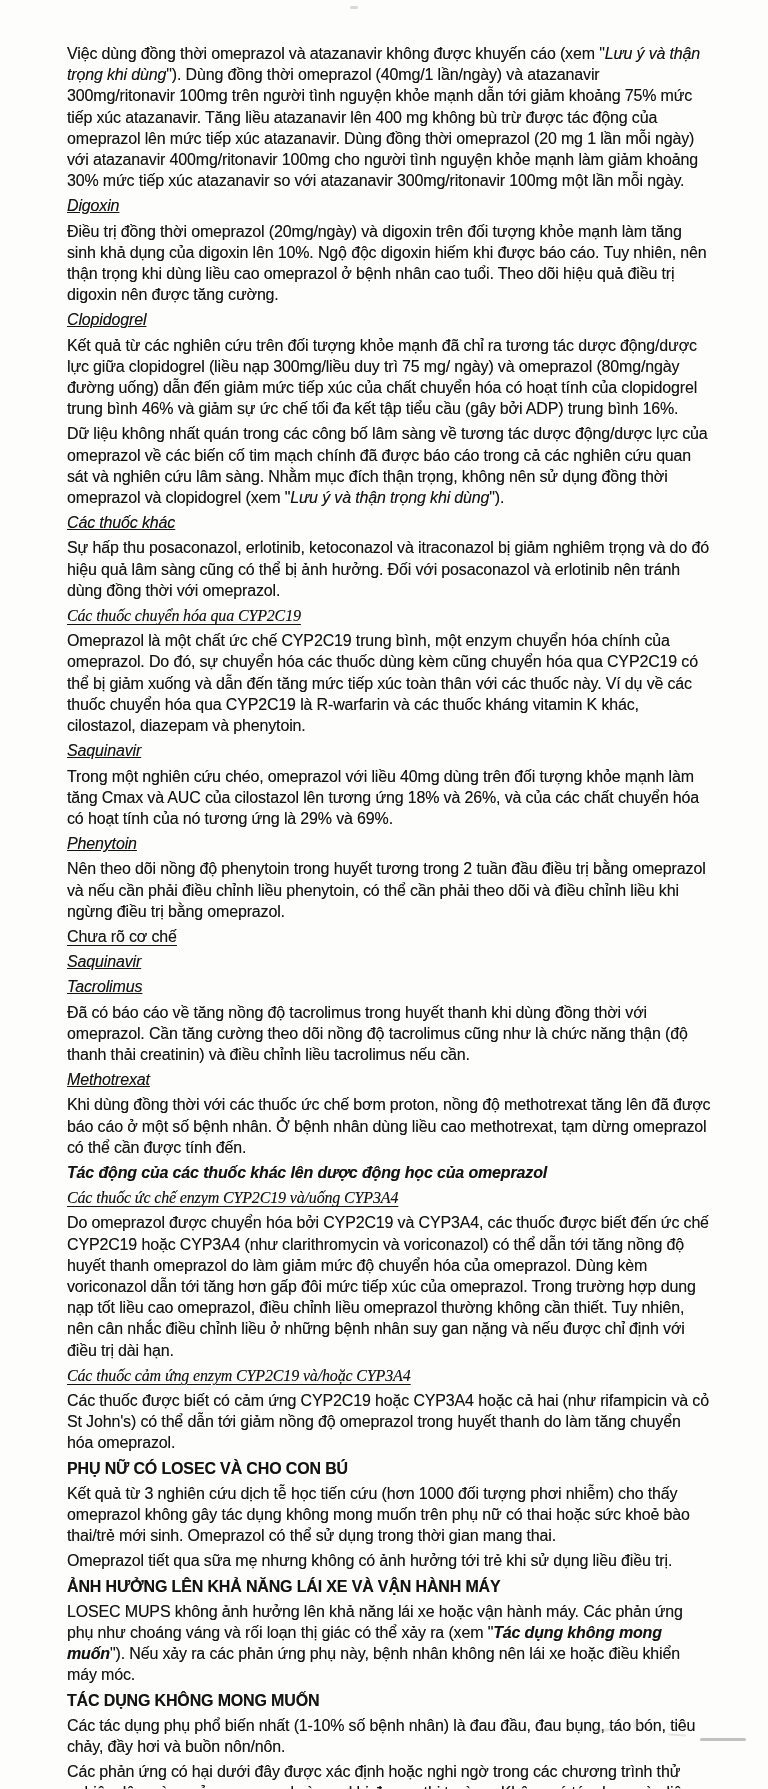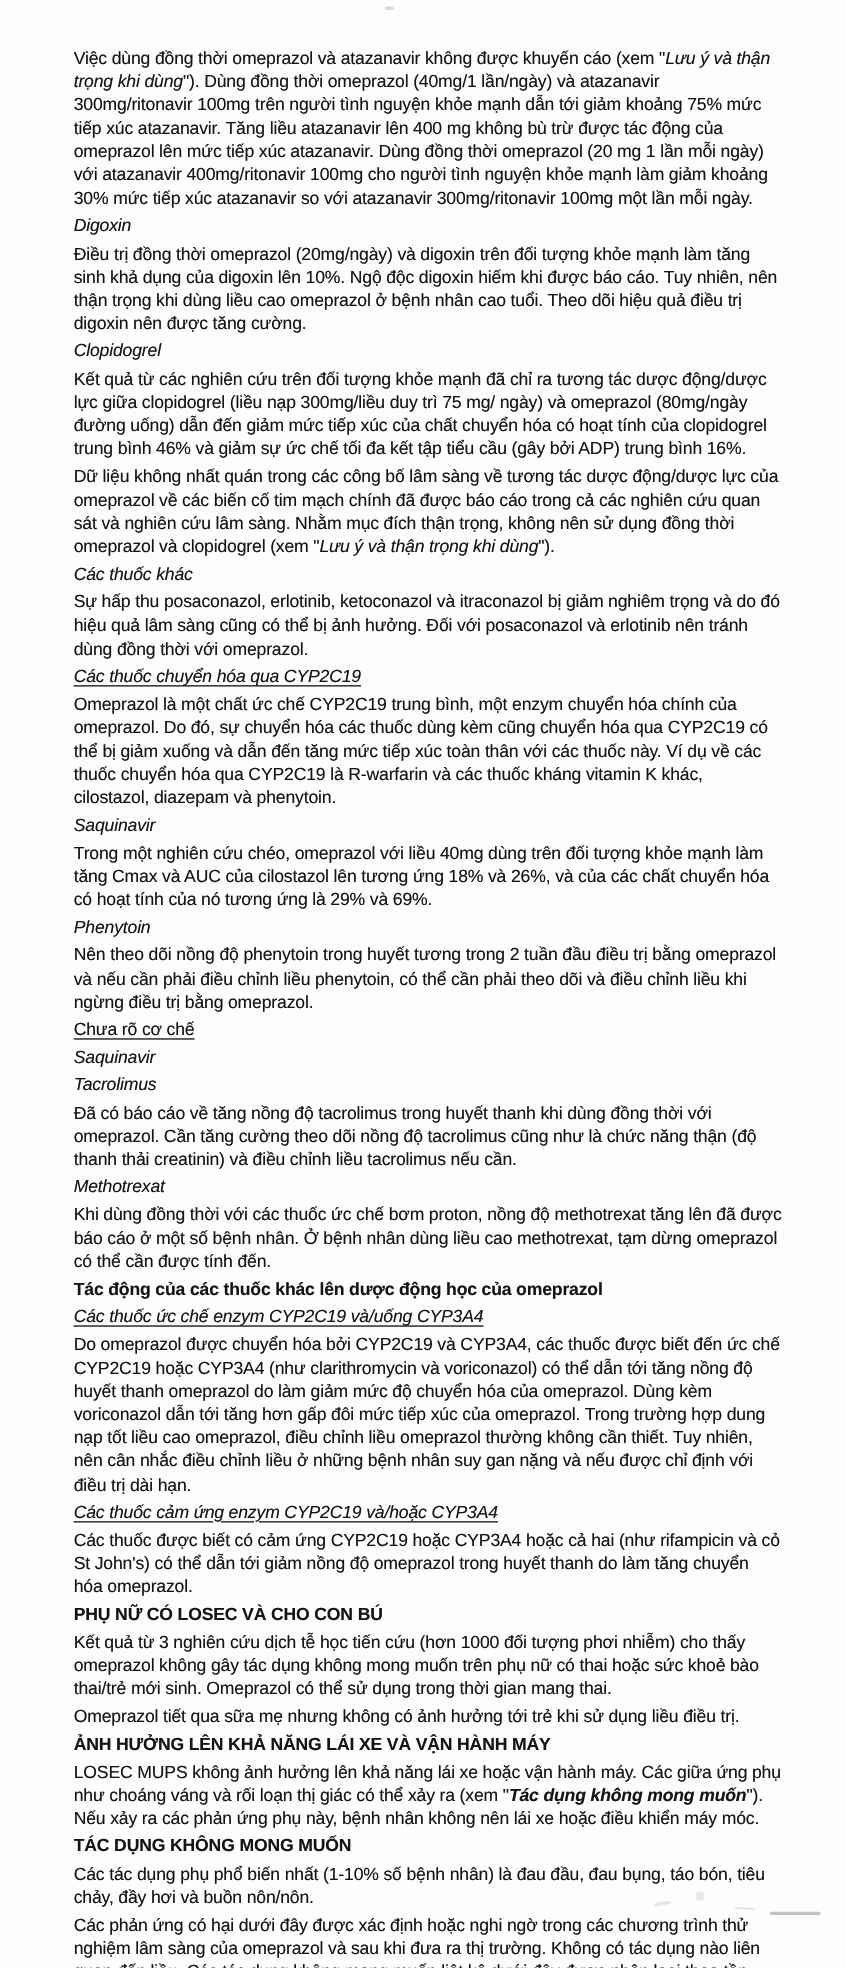--- a/index.html
+++ b/index.html
@@ -20,24 +20,24 @@
     font-size: 16px;
     line-height: 21.2px;
     color: #141414;
     letter-spacing: -0.15px;
     text-shadow: 0 0 0.4px rgba(0,0,0,0.45);
     text-align: left;
   }
   .doc p { margin: 4px; }
   
   .s-plain {}
-  .s-italic { font-style: italic; }
-  .s-italic-underline { font-style: italic; text-decoration: underline; text-underline-offset: 3px; }
+  .s-italic { font-style: italic; text-decoration: underline; }
+  .s-italic-underline { font-style: italic; text-decoration: underline; text-underline-offset: 3px; font-family: Liberation Serif, serif; }
   .s-underline { text-decoration: underline; text-underline-offset: 3px; }
-  .s-bold-italic { font-weight: bold; }
+  .s-bold-italic { font-weight: bold; font-style: italic; }
   .s-bold-caps { font-weight: bold; }
   
   .r-plain {}
   .r-italic { font-style: italic; }
   .r-bold-italic { font-weight: bold; font-style: italic; }
   
   .artifact { position: absolute; background: #b9b9b6; border-radius: 2px; }
   .a-top-speck   { left: 350px; top: 6px;    width: 8px;  height: 3px; opacity: .55; }
   .a-smudge-1    { left: 595px; top: 1729px; width: 15px; height: 3px; opacity: .35; transform: rotate(-8deg); }
   .a-smudge-2    { left: 633px; top: 1720px; width: 7px;  height: 8px; opacity: .30; }
@@ -70,21 +70,21 @@
     <p class="s-plain"><span class="r-plain">Khi dùng đồng thời với các thuốc ức chế bơm proton, nồng độ methotrexat tăng lên đã được báo cáo ở một số bệnh nhân. Ở bệnh nhân dùng liều cao methotrexat, tạm dừng omeprazol có thể cần được tính đến.</span></p>
     <p class="s-bold-italic"><span class="r-plain">Tác động của các thuốc khác lên dược động học của omeprazol</span></p>
     <p class="s-italic-underline"><span class="r-plain">Các thuốc ức chế enzym CYP2C19 và/uống CYP3A4</span></p>
     <p class="s-plain"><span class="r-plain">Do omeprazol được chuyển hóa bởi CYP2C19 và CYP3A4, các thuốc được biết đến ức chế CYP2C19 hoặc CYP3A4 (như clarithromycin và voriconazol) có thể dẫn tới tăng nồng độ huyết thanh omeprazol do làm giảm mức độ chuyển hóa của omeprazol. Dùng kèm voriconazol dẫn tới tăng hơn gấp đôi mức tiếp xúc của omeprazol. Trong trường hợp dung nạp tốt liều cao omeprazol, điều chỉnh liều omeprazol thường không cần thiết. Tuy nhiên, nên cân nhắc điều chỉnh liều ở những bệnh nhân suy gan nặng và nếu được chỉ định với điều trị dài hạn.</span></p>
     <p class="s-italic-underline"><span class="r-plain">Các thuốc cảm ứng enzym CYP2C19 và/hoặc CYP3A4</span></p>
     <p class="s-plain"><span class="r-plain">Các thuốc được biết có cảm ứng CYP2C19 hoặc CYP3A4 hoặc cả hai (như rifampicin và cỏ St John's) có thể dẫn tới giảm nồng độ omeprazol trong huyết thanh do làm tăng chuyển hóa omeprazol.</span></p>
     <p class="s-bold-caps"><span class="r-plain">PHỤ NỮ CÓ LOSEC VÀ CHO CON BÚ</span></p>
     <p class="s-plain"><span class="r-plain">Kết quả từ 3 nghiên cứu dịch tễ học tiến cứu (hơn 1000 đối tượng phơi nhiễm) cho thấy omeprazol không gây tác dụng không mong muốn trên phụ nữ có thai hoặc sức khoẻ bào thai/trẻ mới sinh. Omeprazol có thể sử dụng trong thời gian mang thai.</span></p>
     <p class="s-plain"><span class="r-plain">Omeprazol tiết qua sữa mẹ nhưng không có ảnh hưởng tới trẻ khi sử dụng liều điều trị.</span></p>
     <p class="s-bold-caps"><span class="r-plain">ẢNH HƯỞNG LÊN KHẢ NĂNG LÁI XE VÀ VẬN HÀNH MÁY</span></p>
-    <p class="s-plain"><span class="r-plain">LOSEC MUPS không ảnh hưởng lên khả năng lái xe hoặc vận hành máy. Các giữa ứng phụ như choáng váng và rối loạn thị giác có thể xảy ra (xem "</span><span class="r-bold-italic">Tác dụng không mong muốn</span><span class="r-plain">"). Nếu xảy ra các phản ứng phụ này, bệnh nhân không nên lái xe hoặc điều khiển máy móc.</span></p>
+    <p class="s-plain"><span class="r-plain">LOSEC MUPS không ảnh hưởng lên khả năng lái xe hoặc vận hành máy. Các phản ứng phụ như choáng váng và rối loạn thị giác có thể xảy ra (xem "</span><span class="r-bold-italic">Tác dụng không mong muốn</span><span class="r-plain">"). Nếu xảy ra các phản ứng phụ này, bệnh nhân không nên lái xe hoặc điều khiển máy móc.</span></p>
     <p class="s-bold-caps"><span class="r-plain">TÁC DỤNG KHÔNG MONG MUỐN</span></p>
     <p class="s-plain"><span class="r-plain">Các tác dụng phụ phổ biến nhất (1-10% số bệnh nhân) là đau đầu, đau bụng, táo bón, tiêu chảy, đầy hơi và buồn nôn/nôn.</span></p>
     <p class="s-plain"><span class="r-plain">Các phản ứng có hại dưới đây được xác định hoặc nghi ngờ trong các chương trình thử nghiệm lâm sàng của omeprazol và sau khi đưa ra thị trường. Không có tác dụng nào liên quan đến liều. Các tác dụng không mong muốn liệt kê dưới đây được phân loại theo tần suất và hệ cơ quan (SOC-System Organ Class). Các tần suất được định nghĩa như sau: Rất thường gặp (≥1/10), thường gặp (≥1/100 đến &lt;1/10), ít gặp (≥1/1000 đến &lt;1/100), hiếm gặp (≥1/10.000 đến &lt; 1/1.000), rất hiếm gặp (&lt;1/10.000), chưa biết (không thể dự đoán được từ dữ liệu hiện có).</span></p>
   </div>
 
 <div class="artifact a-top-speck"></div>
 <div class="artifact a-smudge-1"></div>
 <div class="artifact a-smudge-2"></div>
 <div class="artifact a-smudge-3"></div>
 <div class="artifact a-dash"></div>

